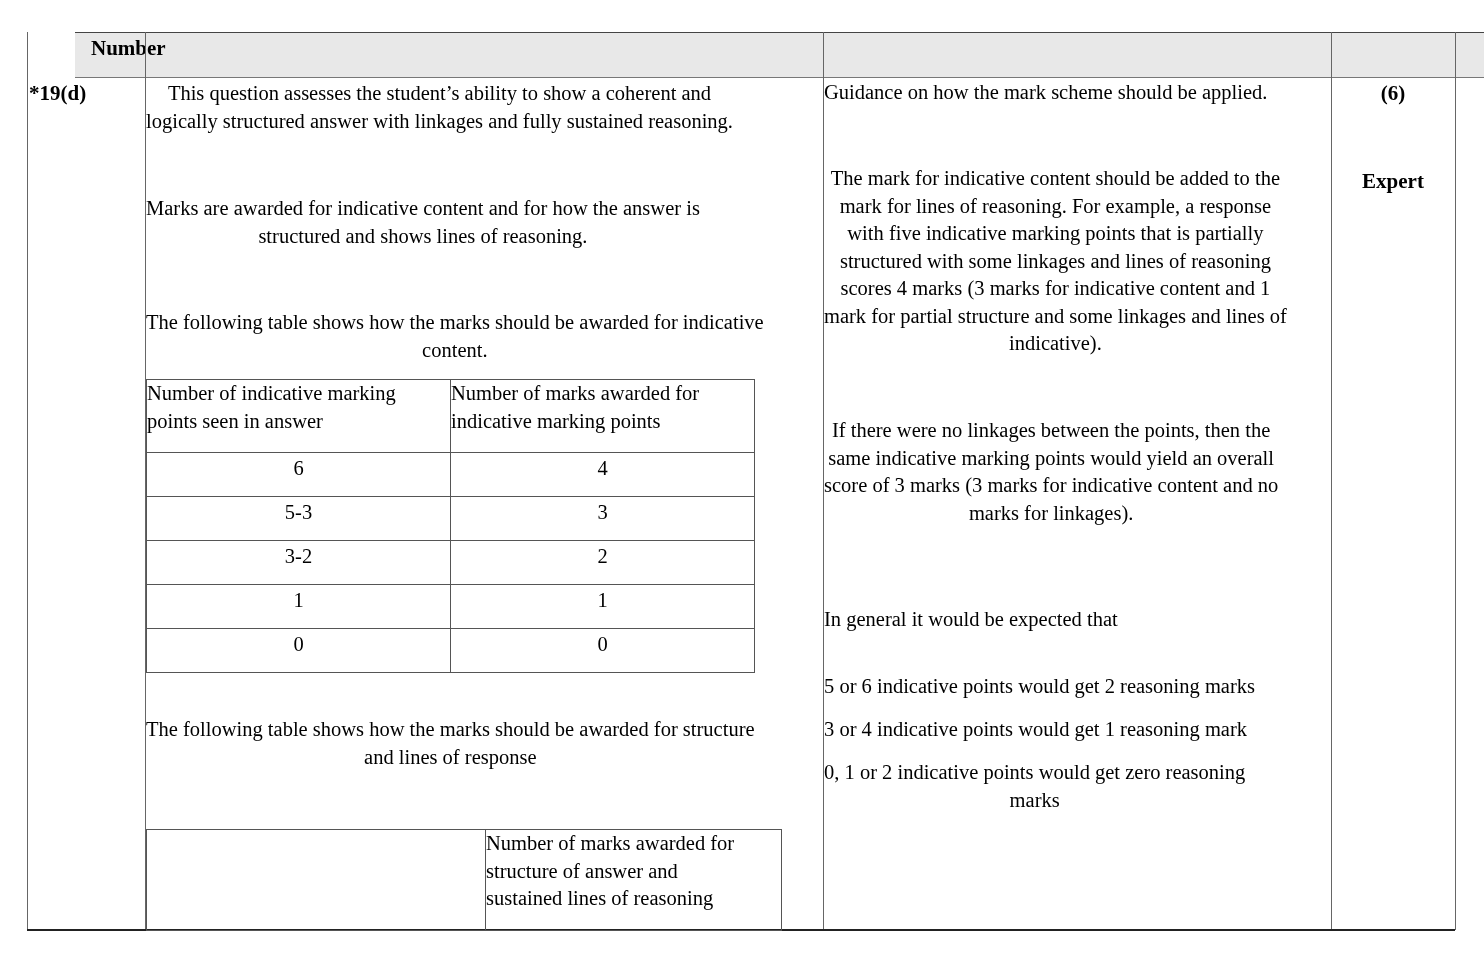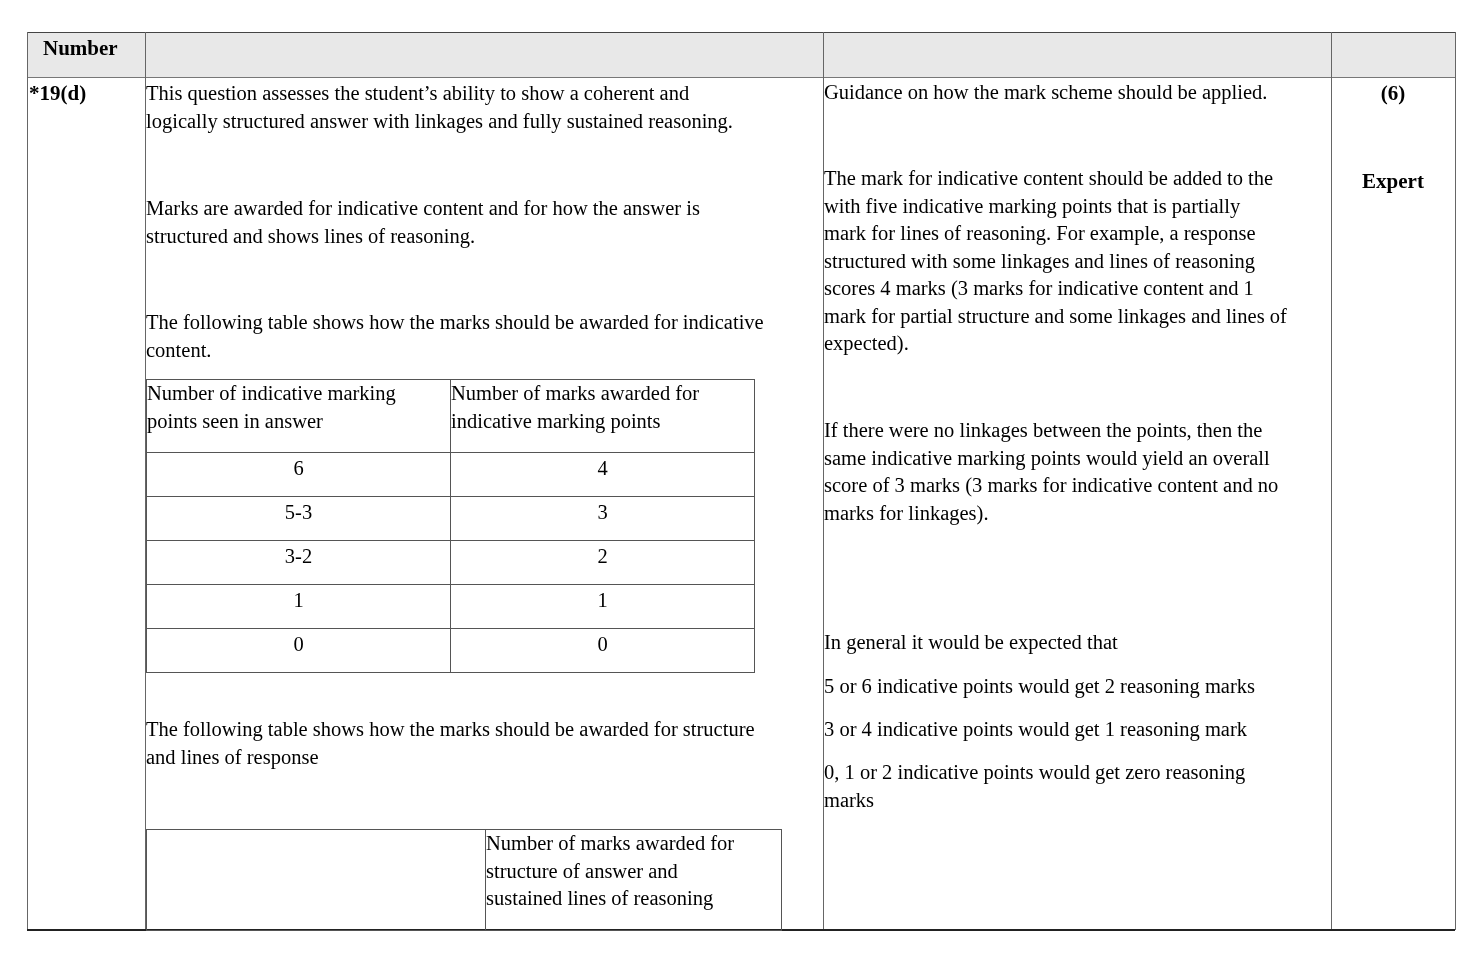--- a/index.html
+++ b/index.html
@@ -29,20 +29,21 @@
     .c4 { left: 1304px; width: 124px; }
 
     .hdr {
       position: absolute;
       top: 0;
       height: 46px;
       background: #e8e8e8;
       border-top: 1px solid #444;
       border-bottom: 1.5px solid #777;
       box-sizing: border-box;
+      margin-left: 48px;
     }
     .vline {
       position: absolute;
       top: 0;
       width: 0;
       height: 898px;
       border-left: 1.5px solid #666;
     }
     .bottom-line {
       position: absolute;
@@ -57,20 +58,21 @@
       font-size: 21px;
       position: absolute;
       left: 16px;
       top: 3px;
     }
     .txt {
       font-size: 20.5px;
       line-height: 27.5px;
       position: absolute;
       white-space: nowrap;
+      text-align: center;
     }
     .bold { font-weight: bold; }
 
     
     .inner1 {
       position: absolute;
       left: 146px;
       top: 379px;
       border-collapse: collapse;
       font-size: 20.5px;
@@ -193,36 +195,36 @@
       <div>sustained lines of reasoning</div>
     </td>
   </tr>
 </tbody>
   </table>
 
 <div class="txt" style="left:824px; top:79px;">Guidance on how the mark scheme should be applied.</div>
 
 <div class="txt" style="left:824px; top:165px;">
   <div>The mark for indicative content should be added to the</div>
+  <div>mark for lines of reasoning. For example, a response</div>
   <div>with five indicative marking points that is partially</div>
-  <div>mark for lines of reasoning. For example, a response</div>
   <div>structured with some linkages and lines of reasoning</div>
   <div>scores 4 marks (3 marks for indicative content and 1</div>
   <div>mark for partial structure and some linkages and lines of</div>
-  <div>expected).</div>
+  <div>indicative).</div>
 </div>
 
 <div class="txt" style="left:824px; top:417px;">
   <div>If there were no linkages between the points, then the</div>
   <div>same indicative marking points would yield an overall</div>
   <div>score of 3 marks (3 marks for indicative content and no</div>
   <div>marks for linkages).</div>
 </div>
 
-<div class="txt" style="left:824px; top:629px;">In general it would be expected that</div>
+<div class="txt" style="left:824px; top:606px;">In general it would be expected that</div>
 <div class="txt" style="left:824px; top:673px;">5 or 6 indicative points would get 2 reasoning marks</div>
 <div class="txt" style="left:824px; top:716px;">3 or 4 indicative points would get 1 reasoning mark</div>
 <div class="txt" style="left:824px; top:759px;">
   <div>0, 1 or 2 indicative points would get  zero reasoning</div>
   <div>marks</div>
 </div>
 
 <div class="txt bold" style="left:1331px; width:124px; text-align:center; top:80px; font-size:21px;">(6)</div>
 <div class="txt bold" style="left:1331px; width:124px; text-align:center; top:168px; font-size:21px;">Expert</div>
 

